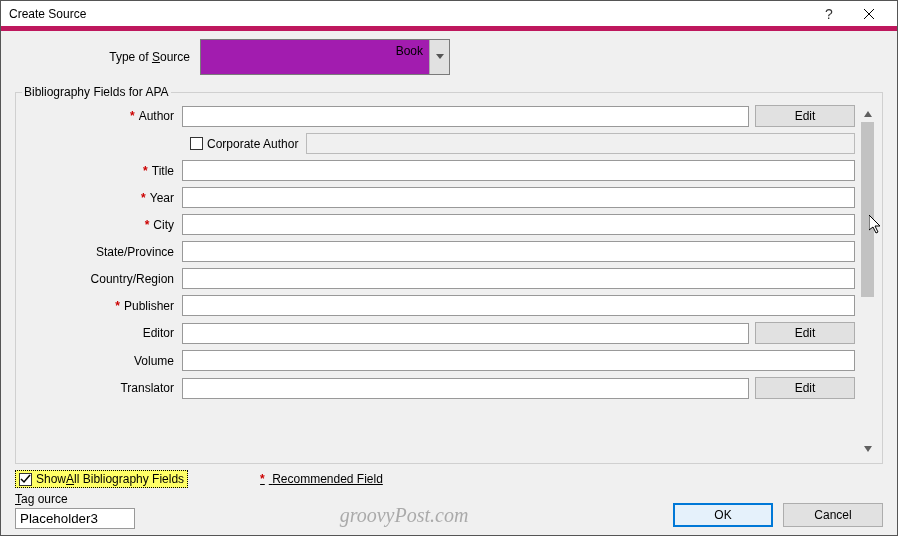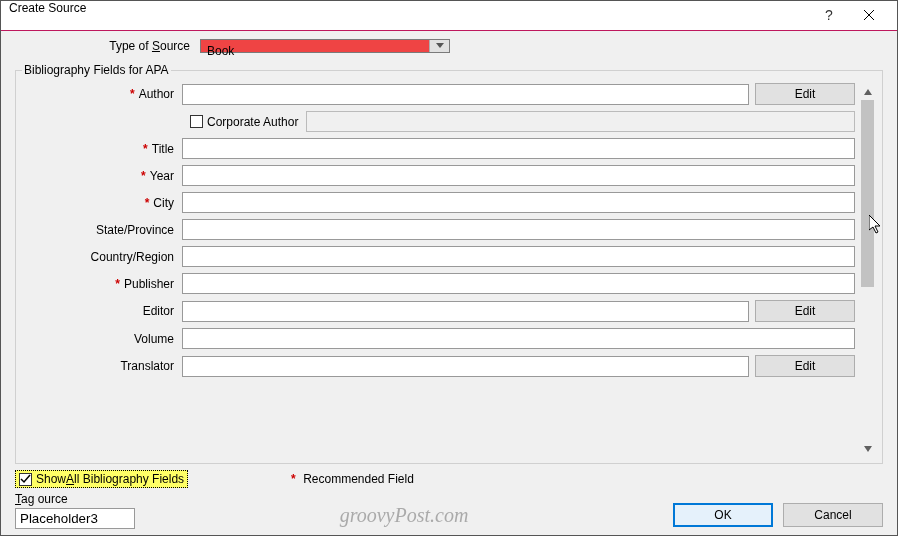--- a/index.html
+++ b/index.html
@@ -16,23 +16,23 @@
     border: 1px solid #555;
     background: #f0f0f0;
     position: relative;
     display: flex;
     flex-direction: column;
   }
   .titlebar {
     height: 30px;
     background: #fff;
     display: flex;
-    align-items: flex-start;
+    align-items: center;
     padding: 0 8px;
-    border-bottom: 1px solid #be185d;
+    border-bottom: 5px solid #be185d;
   }
   .titlebar .title { flex: 1; font-size: 12px; }
   .titlebar .btn {
     width: 40px;
     height: 28px;
     display: flex;
     align-items: center;
     justify-content: center;
     font-size: 14px;
     color: #333;
@@ -51,23 +51,24 @@
   }
   .row-source .lbl {
     width: 185px;
     text-align: right;
     padding-right: 10px;
   }
   .row-source .lbl .ul { text-decoration: underline; }
   .combo {
     display: flex;
     border: 1px solid #7a7a7a;
-    background: #ef4444;
-    height: 14px;
+    background: #a21caf;
+    height: 36px;
     width: 250px;
+    text-align: right;
   }
   .combo .val {
     flex: 1;
     padding: 2px 6px;
     line-height: 18px;
   }
   .combo .drop {
     width: 20px;
     border-left: 1px solid #adadad;
     background: #e1e1e1;
@@ -186,21 +187,22 @@
   }
   .showall {
     background: #ffff66;
     border: 1px dotted #000;
     padding: 1px 3px;
     display: inline-flex;
     align-items: center;
   }
   .showall .chk { background: #fff; }
   .rec-field {
-    margin-left: 103px;
+    margin-left: 72px;
+    text-decoration: underline;
   }
   .footer-bot {
     display: flex;
     align-items: flex-end;
   }
   .tag-block { }
   .tag-block .tlabel { display:block; margin-bottom:2px; }
   .tag-block .txt { width: 120px; flex:none; display:block; }
   .spacer { flex: 1; text-align:center; color:#aaa; font-size:20px; font-style:italic; font-family: Georgia, serif; padding-bottom:2px;}
   .btns { display:flex; gap:10px; padding-bottom:2px;}

